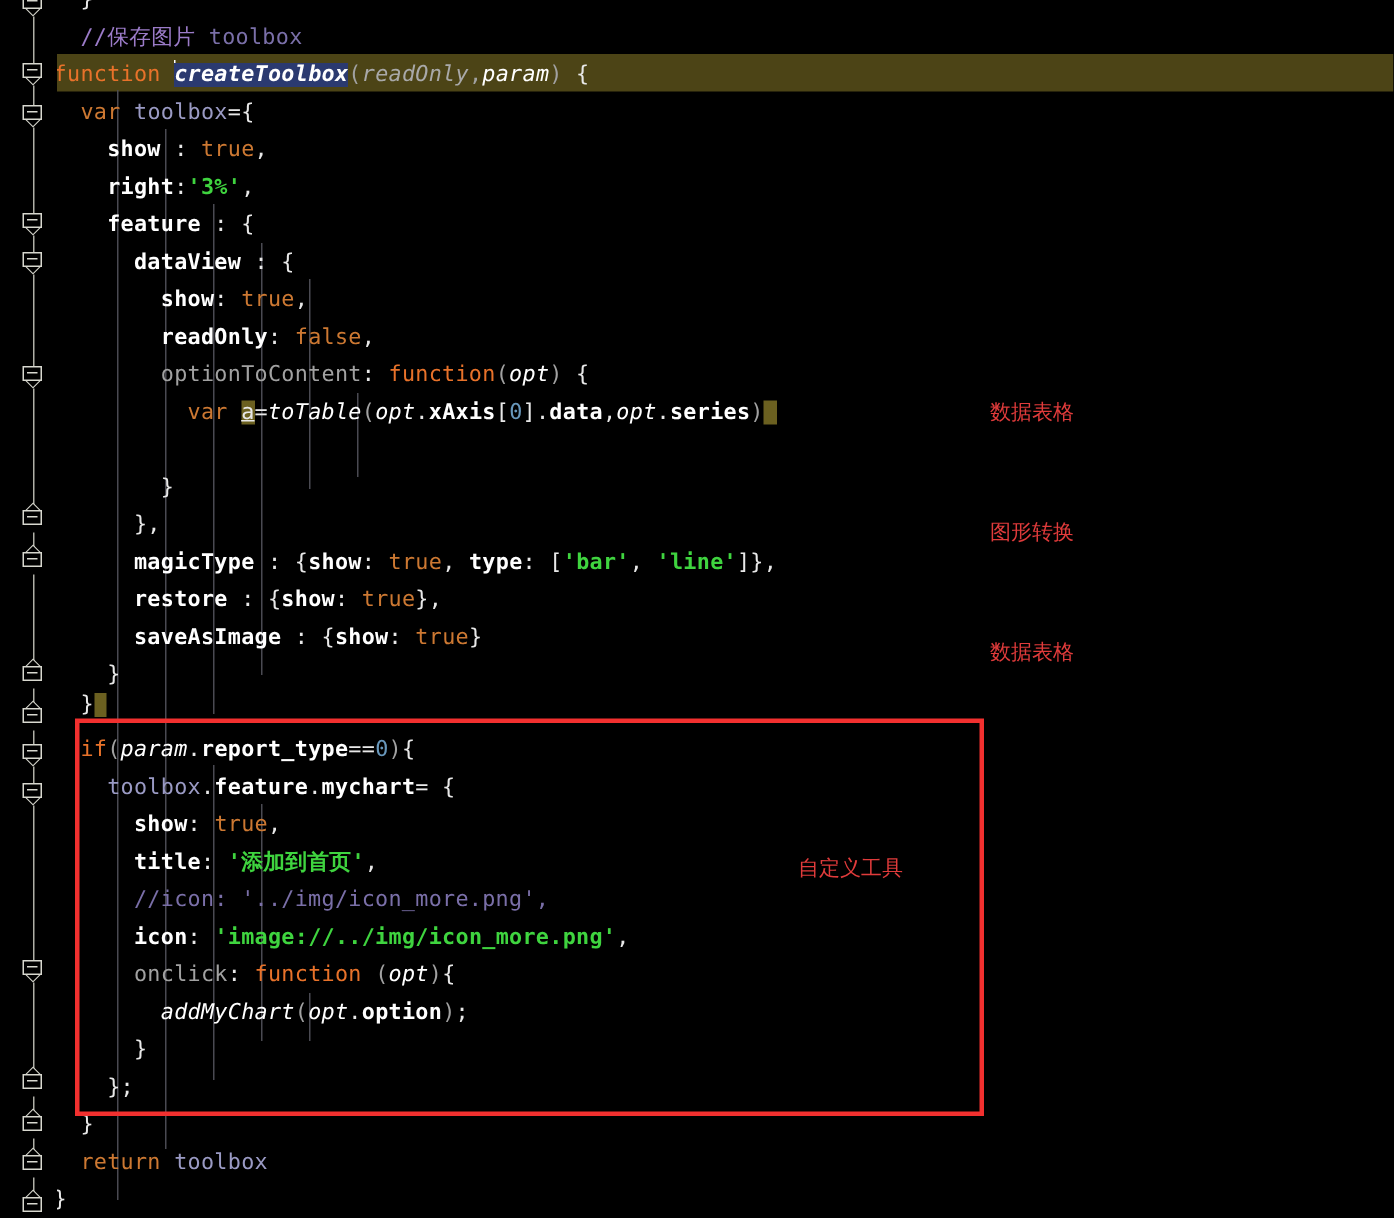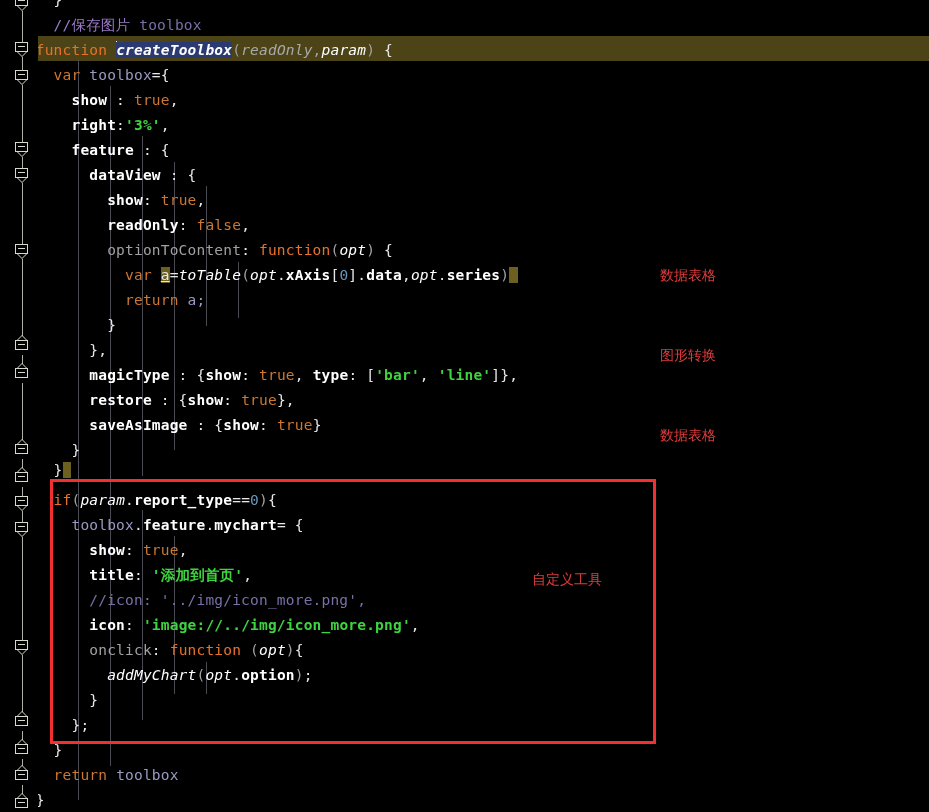--- a/index.html
+++ b/index.html
@@ -216,21 +216,20 @@
     <div class="ln" style="top:163px;"><span class="pad">          </span><span class="key">dataView</span><span class="white"> : {</span></div>
 
     <div class="ln" style="top:188px;"><span class="pad">            </span><span class="key">show</span><span class="white">: </span><span class="kw">true</span><span class="white">,</span></div>
 
     <div class="ln" style="top:213px;"><span class="pad">            </span><span class="key">readOnly</span><span class="white">: </span><span class="kw">false</span><span class="white">,</span></div>
 
     <div class="ln" style="top:238px;"><span class="pad">            </span><span class="dim">optionToContent</span><span class="white">: </span><span class="kw2">function</span><span class="dim">(</span><span class="par2">opt</span><span class="dim">)</span><span class="white"> {</span></div>
 
     <div class="ln" style="top:263px;"><span class="pad">              </span><span class="kw">var</span><span class="white"> </span><span class="hlmark white" style="text-decoration:underline;">a</span><span class="white">=</span><span class="fn">toTable</span><span class="dim">(</span><span class="par2">opt</span><span class="white">.</span><span class="key">xAxis</span><span class="white">[</span><span class="num">0</span><span class="white">].</span><span class="key">data</span><span class="white">,</span><span class="par2">opt</span><span class="white">.</span><span class="key">series</span><span class="dim">)</span><span class="hlmark">&nbsp;</span></div>
 
-    <div class="ln" style="top:288px;"><span class="pad">              </span><span class="kw">return</span><span class="white"> </span><span class="ident">a;</span></div>
 
     <div class="ln" style="top:313px;"><span class="pad">            </span><span class="white">}</span></div>
 
     <div class="ln" style="top:338px;"><span class="pad">          </span><span class="white">},</span></div>
 
     <div class="ln" style="top:363px;"><span class="pad">          </span><span class="key">magicType</span><span class="white"> : {</span><span class="key">show</span><span class="white">: </span><span class="kw">true</span><span class="white">, </span><span class="key">type</span><span class="white">: [</span><span class="str">'bar'</span><span class="white">, </span><span class="str">'line'</span><span class="white">]},</span></div>
 
     <div class="ln" style="top:388px;"><span class="pad">          </span><span class="key">restore</span><span class="white"> : {</span><span class="key">show</span><span class="white">: </span><span class="kw">true</span><span class="white">},</span></div>
 
     <div class="ln" style="top:413px;"><span class="pad">          </span><span class="key">saveAsImage</span><span class="white"> : {</span><span class="key">show</span><span class="white">: </span><span class="kw">true</span><span class="white">}</span></div>

